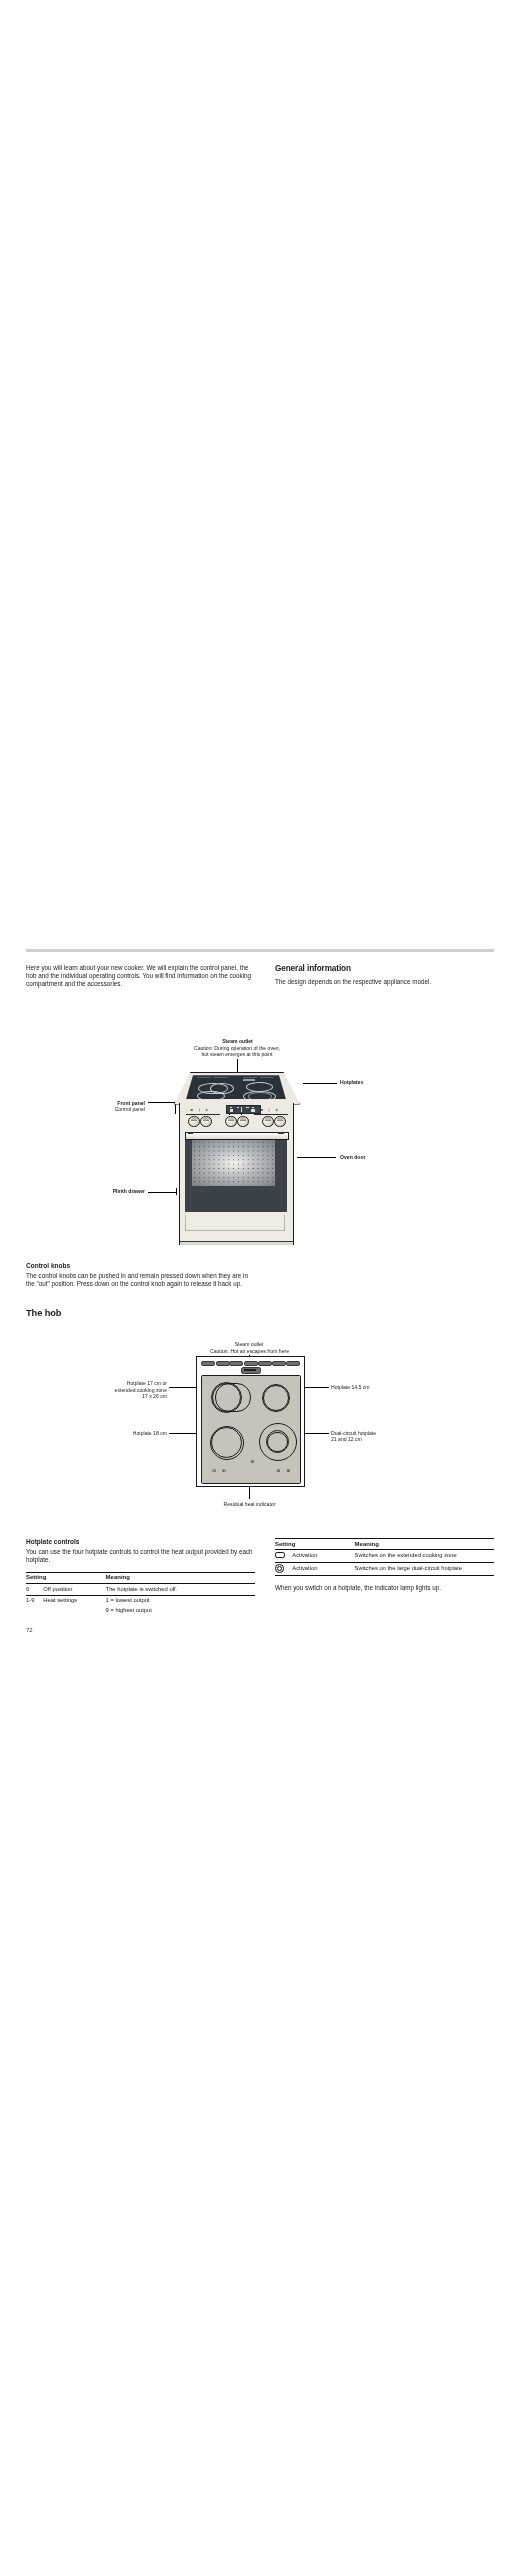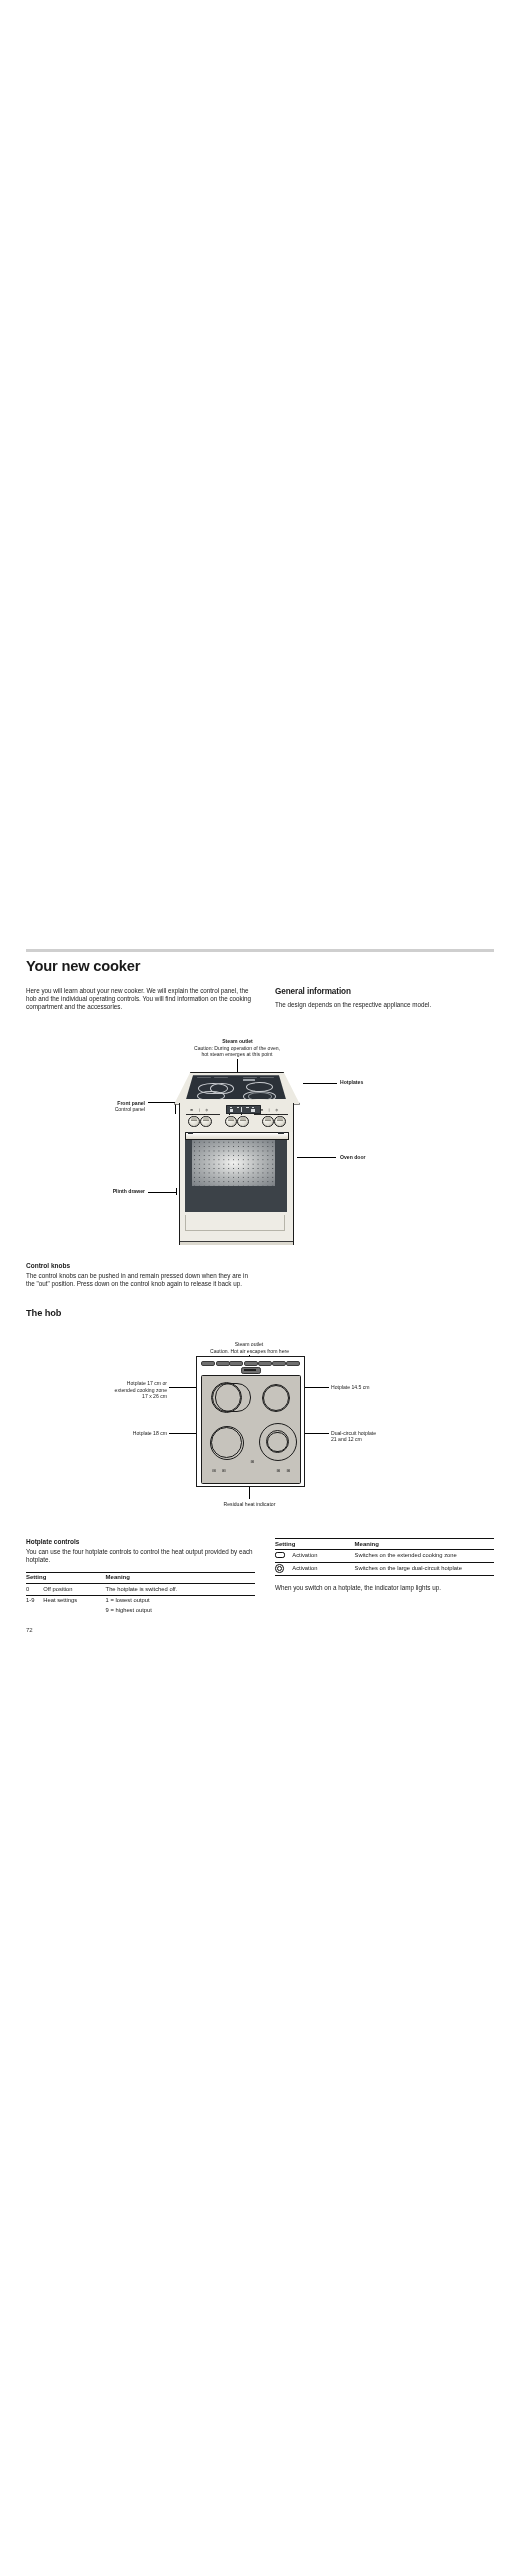--- a/index.html
+++ b/index.html
@@ -161,21 +161,20 @@
   }
   .pagenum{position:absolute;left:26px;top:1627px;font-size:6px;color:#3a3a3a;}
 </style>
 </head>
 <body>
 
 <div class="page">
 
   <div class="content">
     <div class="rule-top"></div>
-    <h1 class="title">Your new cooker</h1>
 
     <div class="cols" style="height:47px;">
       <div class="col-left">
         <p class="body">Here you will learn about your new cooker. We will explain the control panel, the hob and the individual operating controls. You will find information on the cooking compartment and the accessories.</p>
       </div>
       <div class="col-right">
         <h2 class="sub">General information</h2>
         <p class="body">The design depends on the respective appliance model.</p>
       </div>
     </div>

